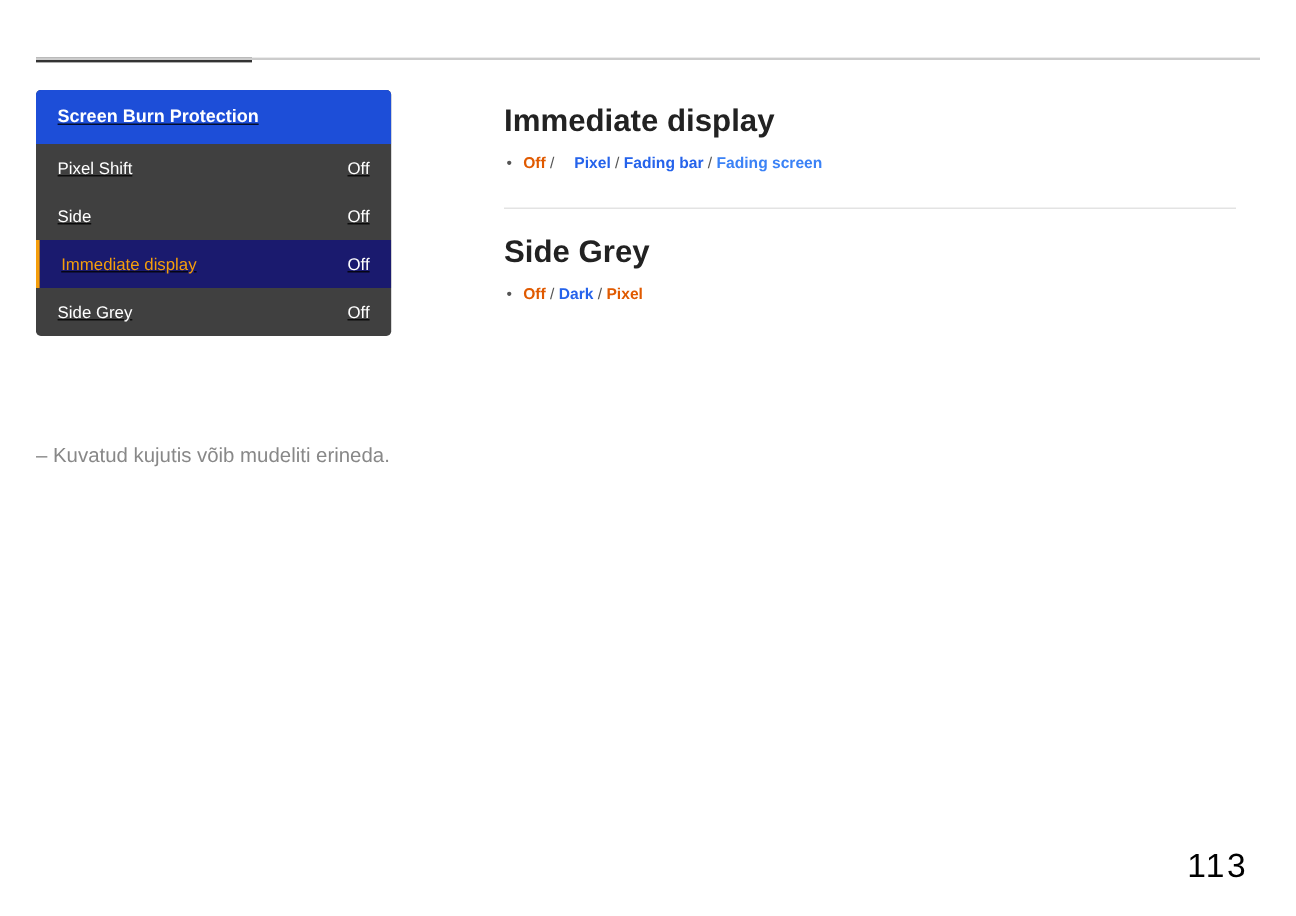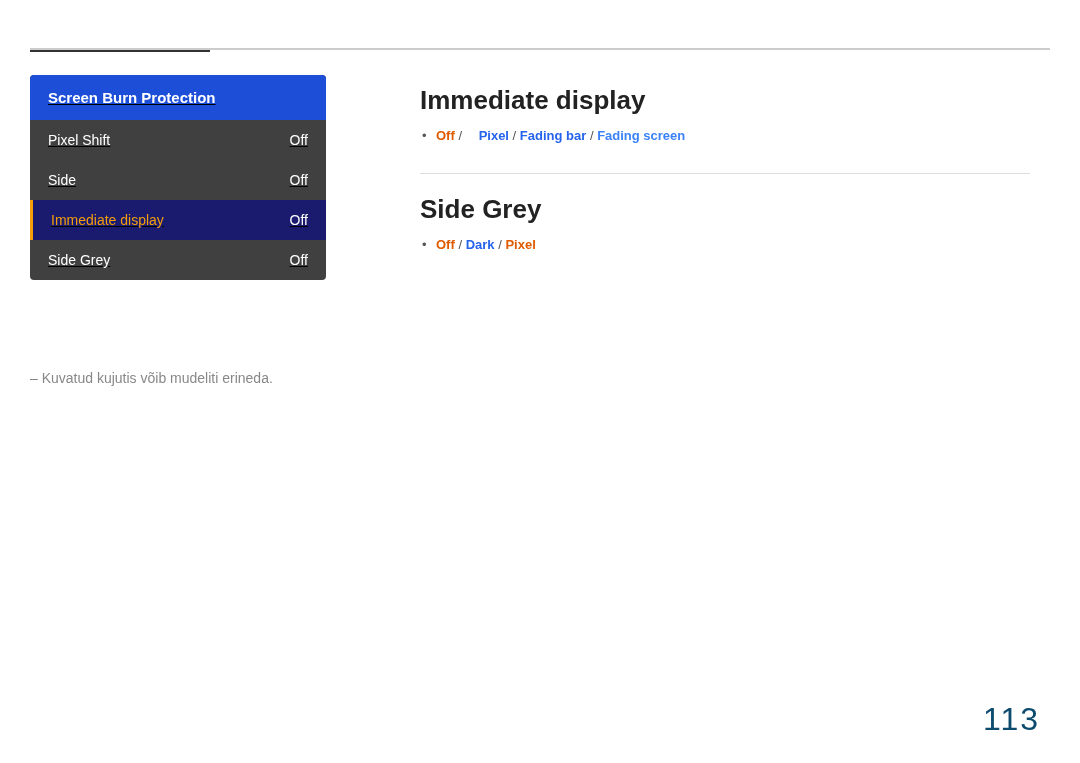--- a/index.html
+++ b/index.html
@@ -84,21 +84,21 @@
 
     .sidebar-item.active .item-value {
       color: white;
     }
 
     .sidebar-footer-note {
       position: absolute;
       top: 370px;
       left: 30px;
       color: #888888;
-      font-size: 14px;
+      font-size: 17px;
     }
 
     .content-area {
       position: absolute;
       top: 75px;
       left: 400px;
       right: 30px;
       padding: 10px 20px;
     }
 
@@ -179,22 +179,22 @@
     .section-two-description {
       font-size: 13px;
       color: #555555;
       margin-bottom: 8px;
     }
 
     .page-number {
       position: absolute;
       bottom: 25px;
       right: 40px;
-      font-size: 32px;
-      color: #0c4a6e;
+      font-size: 28px;
+      color: #000000;
       letter-spacing: 2px;
     }
 
     .divider {
       height: 1px;
       background: #dddddd;
       margin: 20px 0;
     }
   </style>
 </head>

